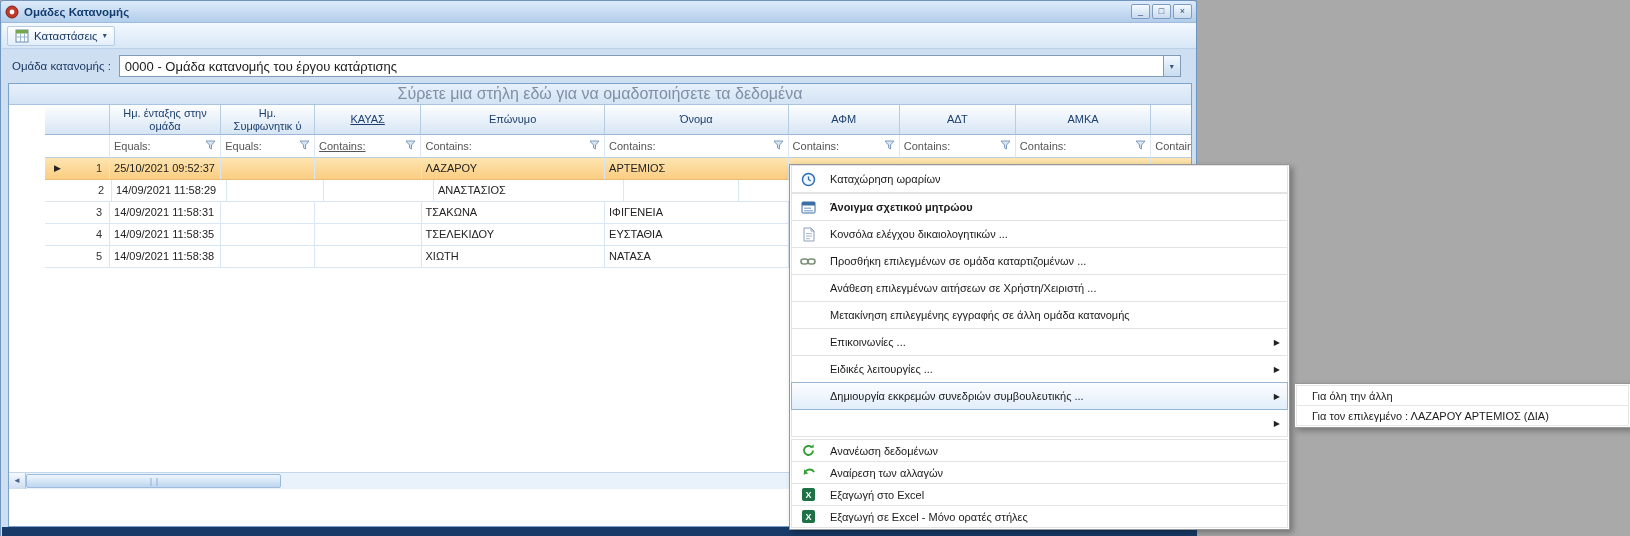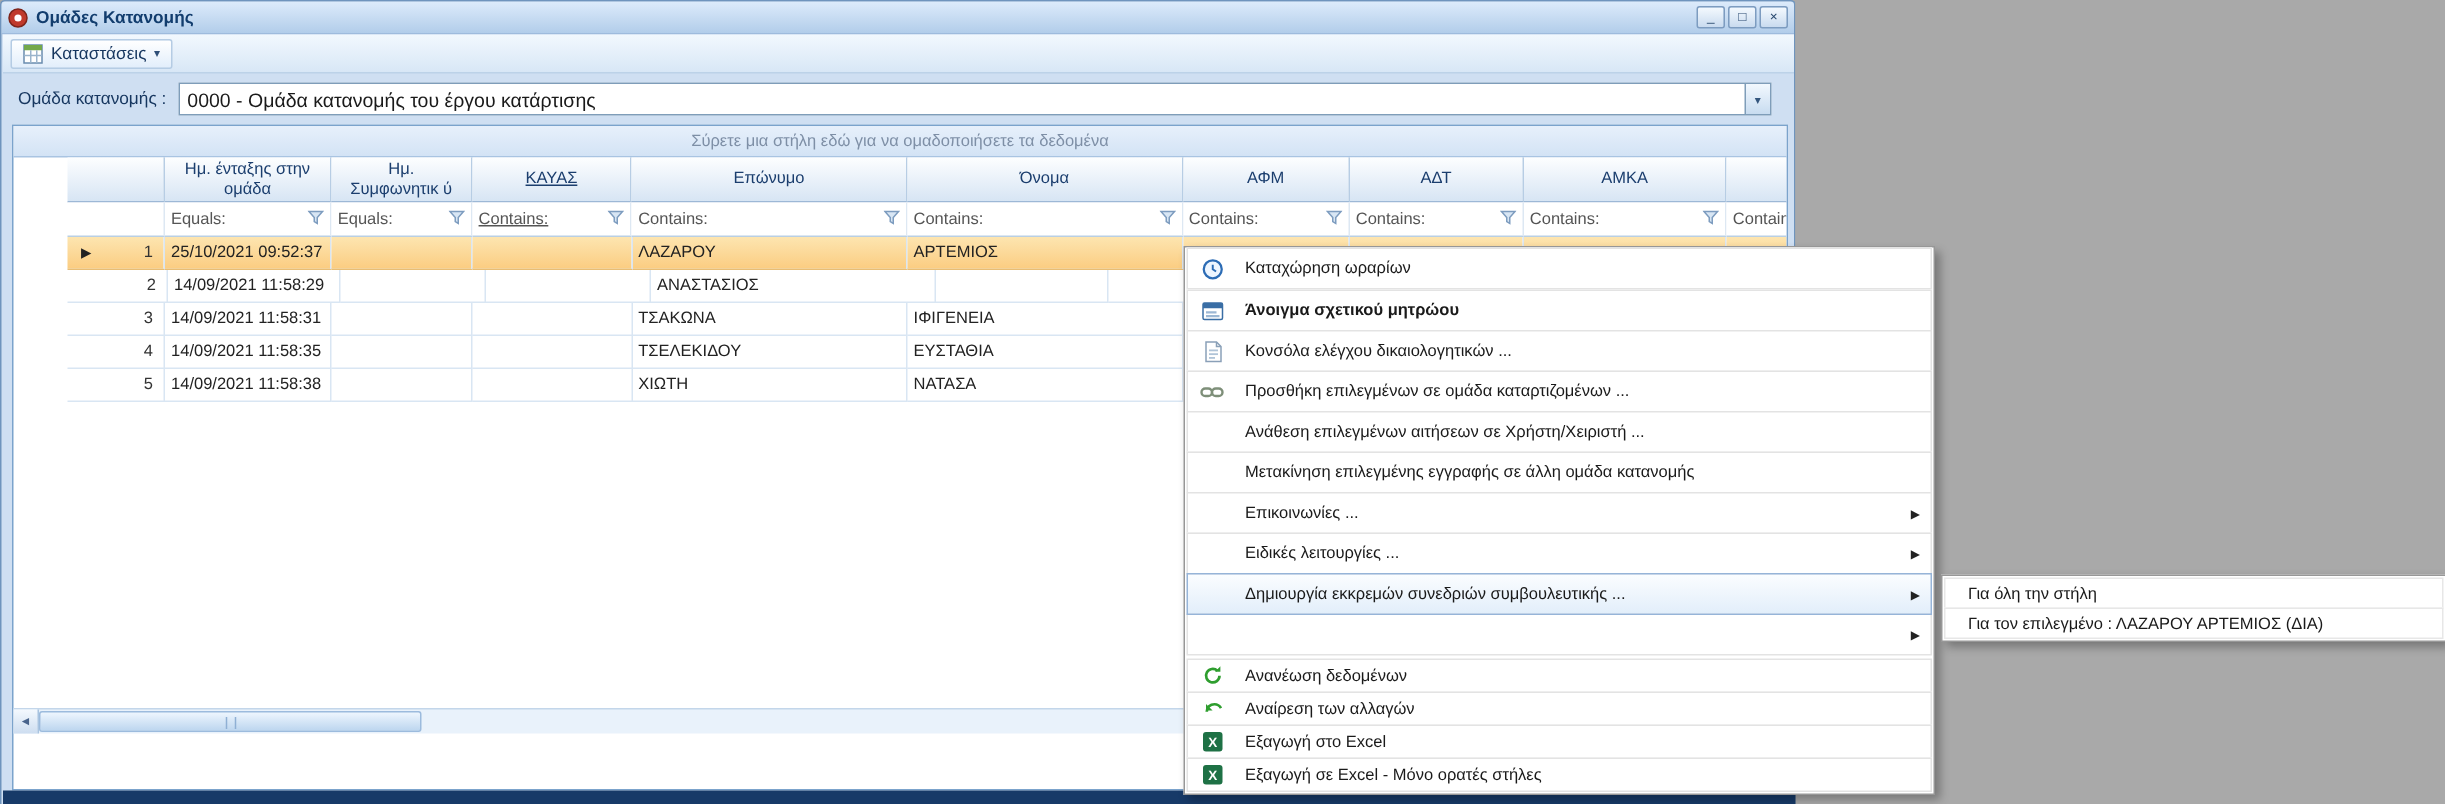--- a/index.html
+++ b/index.html
@@ -29,21 +29,21 @@
   .combo { flex:0 0 auto; width:1062px; height:22px; background:#fff; border:1px solid #7f9db9;
            display:flex; align-items:center; position:relative; }
   .combo-value { padding-left:5px; font-size:13px; color:#1a1a1a; white-space:nowrap; overflow:hidden; flex:1; }
   .combo-btn { width:17px; height:100%; border-left:1px solid #7f9db9; background:linear-gradient(#f2f8fe,#c8dcf0);
                display:flex; align-items:center; justify-content:center; font-size:8px; color:#33557d; }
 
   
   .grid { position:absolute; left:7px; top:82px; width:1184px; height:444px; background:#fff;
           border:1px solid #7ba3cc; overflow:hidden; }
   .group-panel { height:21px; background:linear-gradient(#e7f0fb,#d3e3f5); border-bottom:1px solid #a9c4e2;
-                 display:flex; align-items:center; justify-content:center; color:#7e8fa6; font-size:11px; }
+                 display:flex; align-items:center; justify-content:center; color:#7e8fa6; font-size:16px; }
   .hdr-row, .flt-row, .grow { display:flex;padding-left:36px; }
   .hdr { height:30px; background:linear-gradient(#fdfeff,#d7e5f4); border-right:1px solid #b7cde4; border-bottom:1px solid #9db8d6;
          color:#1b3e6e; font-size:11px; display:flex; align-items:center; justify-content:center; text-align:center;
          white-space:pre-line; overflow:hidden; line-height:13px; padding:0 2px; }
   .flt { height:23px; background:#fff; border-right:1px solid #dde8f3; border-bottom:1px solid #b9cfe4;
          display:flex; align-items:center; padding:0 4px; color:#555; font-size:11px; overflow:hidden; white-space:nowrap; }
   .flt .funnel { margin-left:auto; flex:0 0 auto; }
   .grow { height:22px; }
   .cell { border-right:1px solid #d9e6f3; border-bottom:1px solid #d9e6f3; font-size:11px; color:#222;
           padding:0 4px; line-height:21px; white-space:nowrap; overflow:hidden; position:relative; }
@@ -372,20 +372,20 @@
             <rect x="1" y="1" width="13" height="13" rx="2" fill="#1e7145"></rect>
             <text x="7.5" y="11" font-size="9" fill="#fff" text-anchor="middle" font-weight="bold" font-family="Liberation Sans, sans-serif">X</text>
           </svg>
         </span>
       <span>Εξαγωγή σε Excel - Μόνο ορατές στήλες</span>
     </div>
   </div>
 
   <div class="submenu">
     <div class="smi first">
-      <span>Για όλη την στήλη</span>
+      <span>Για όλη την άλλη</span>
     </div>
     <div class="smi">
       <span>Για τον επιλεγμένο : ΛΑΖΑΡΟΥ ΑΡΤΕΜΙΟΣ (ΔΙΑ)</span>
     </div>
   </div>
 
 </div>
 
 </body></html>

